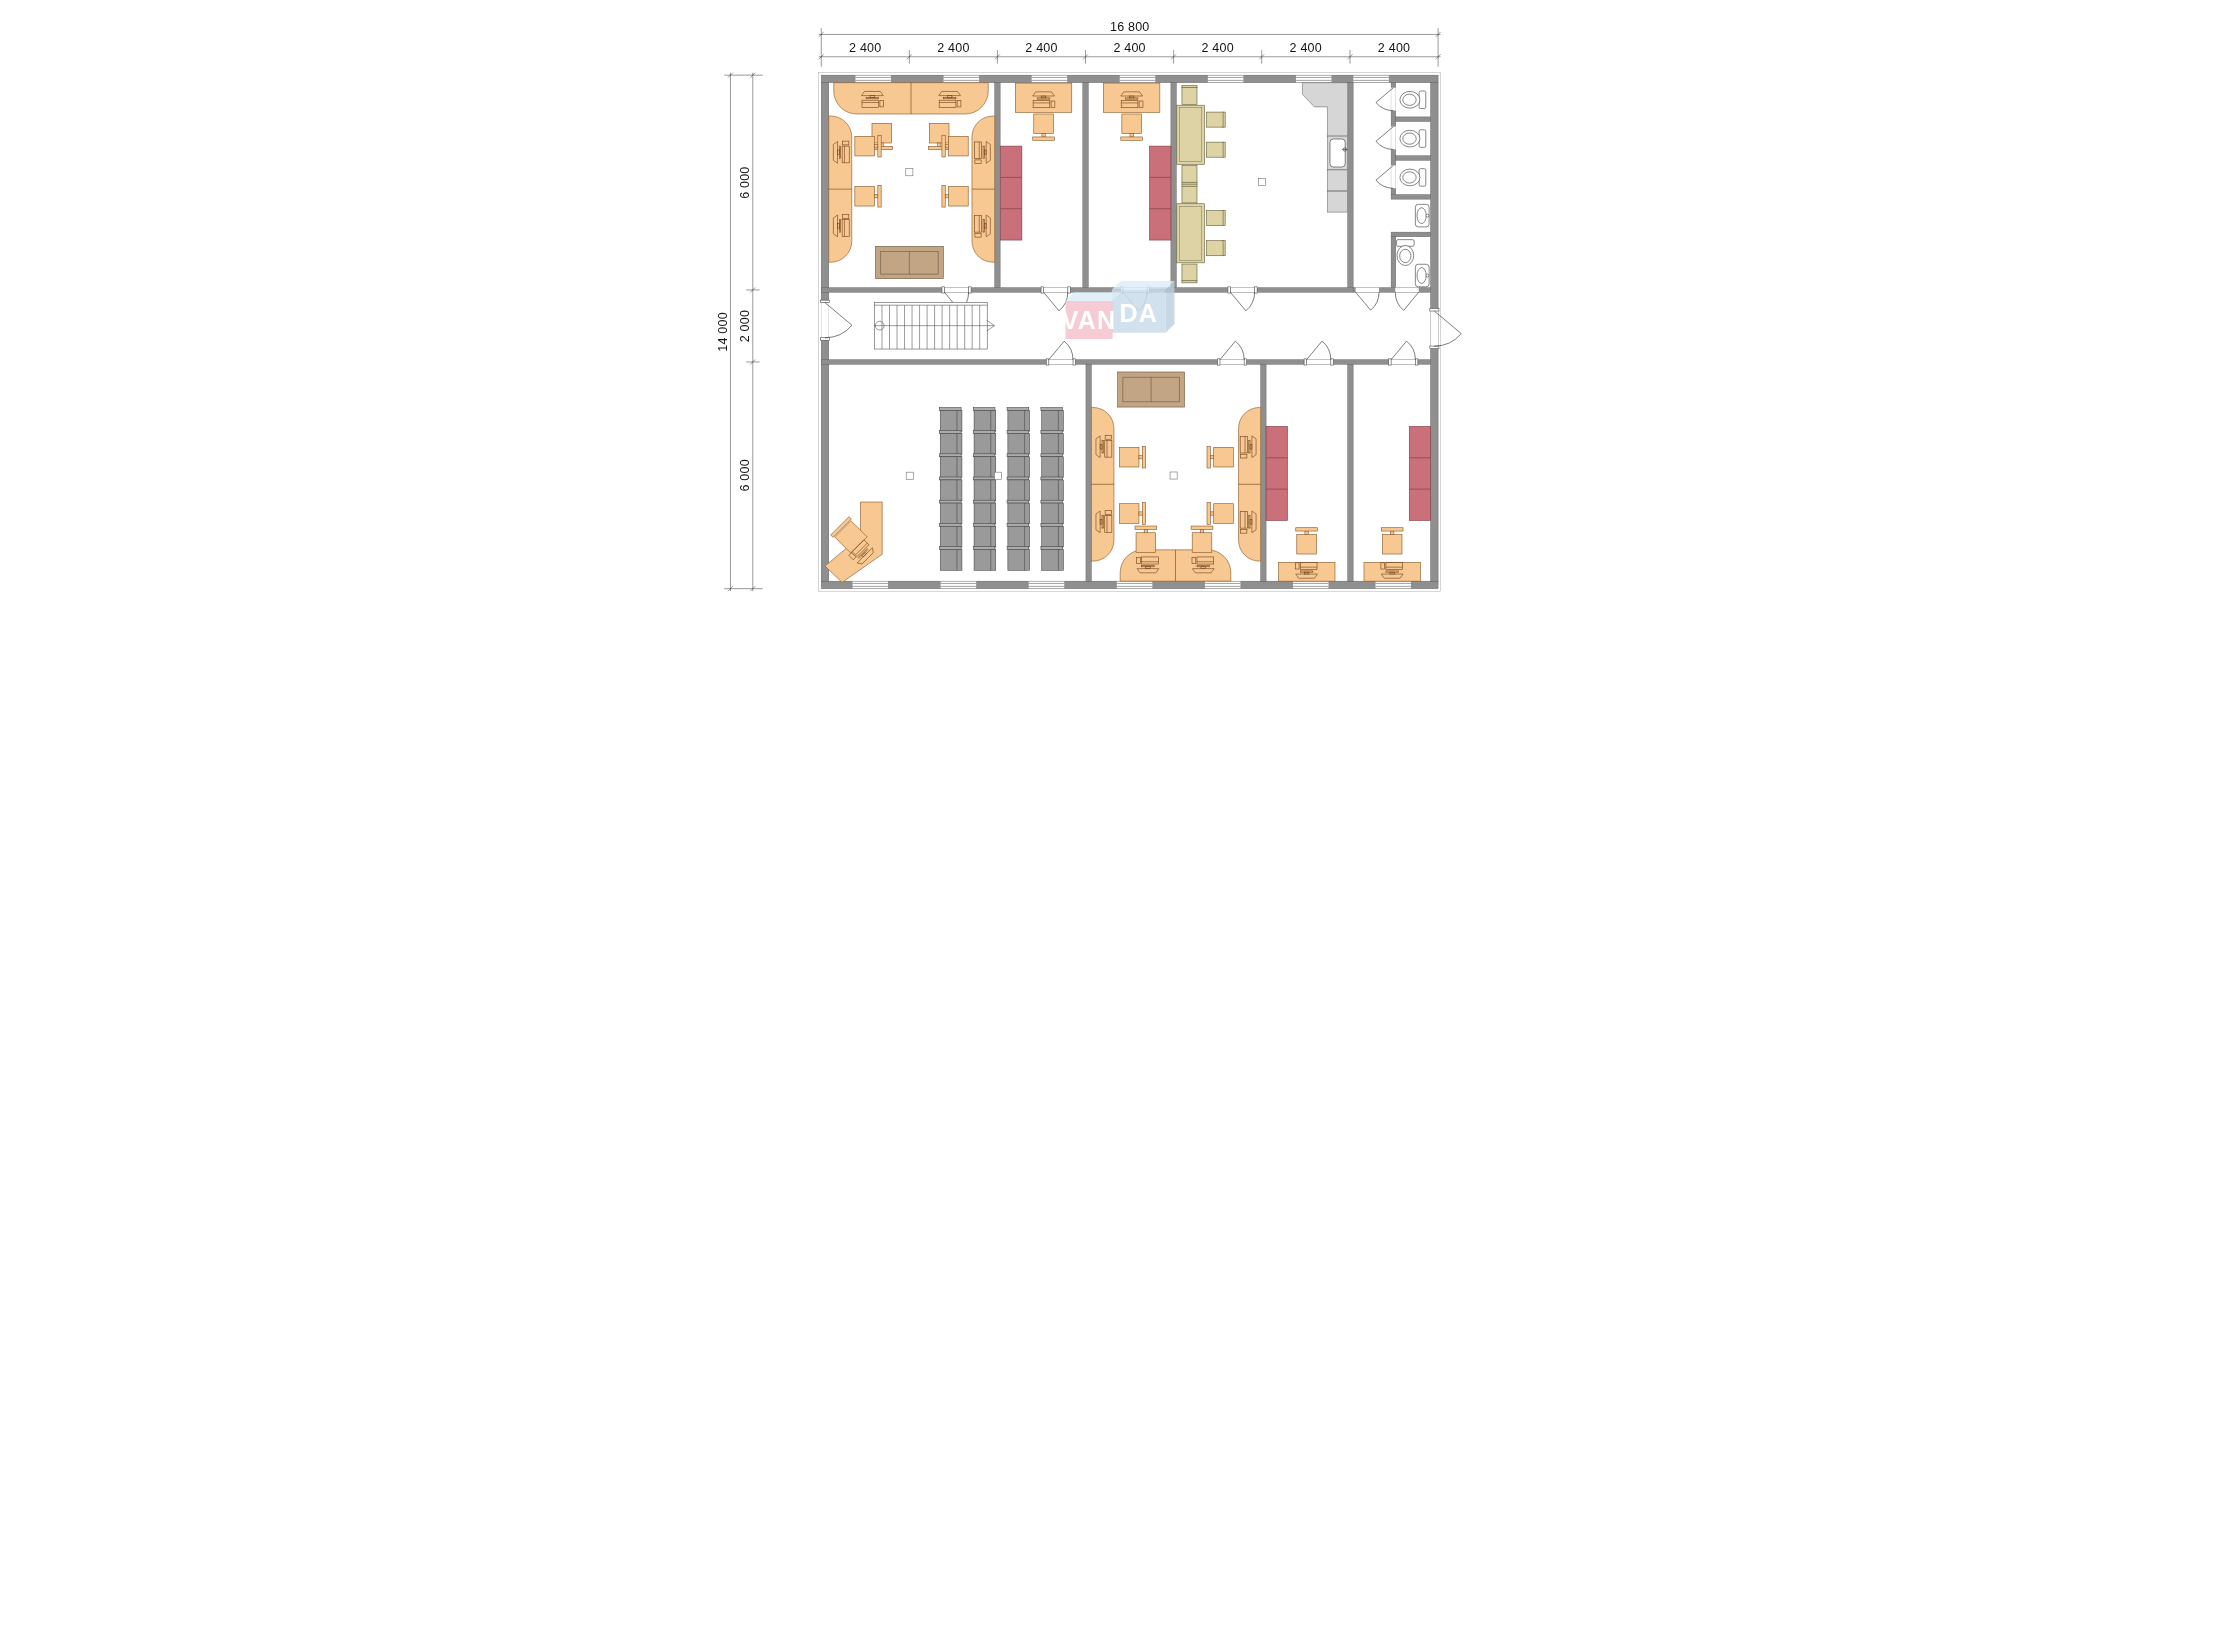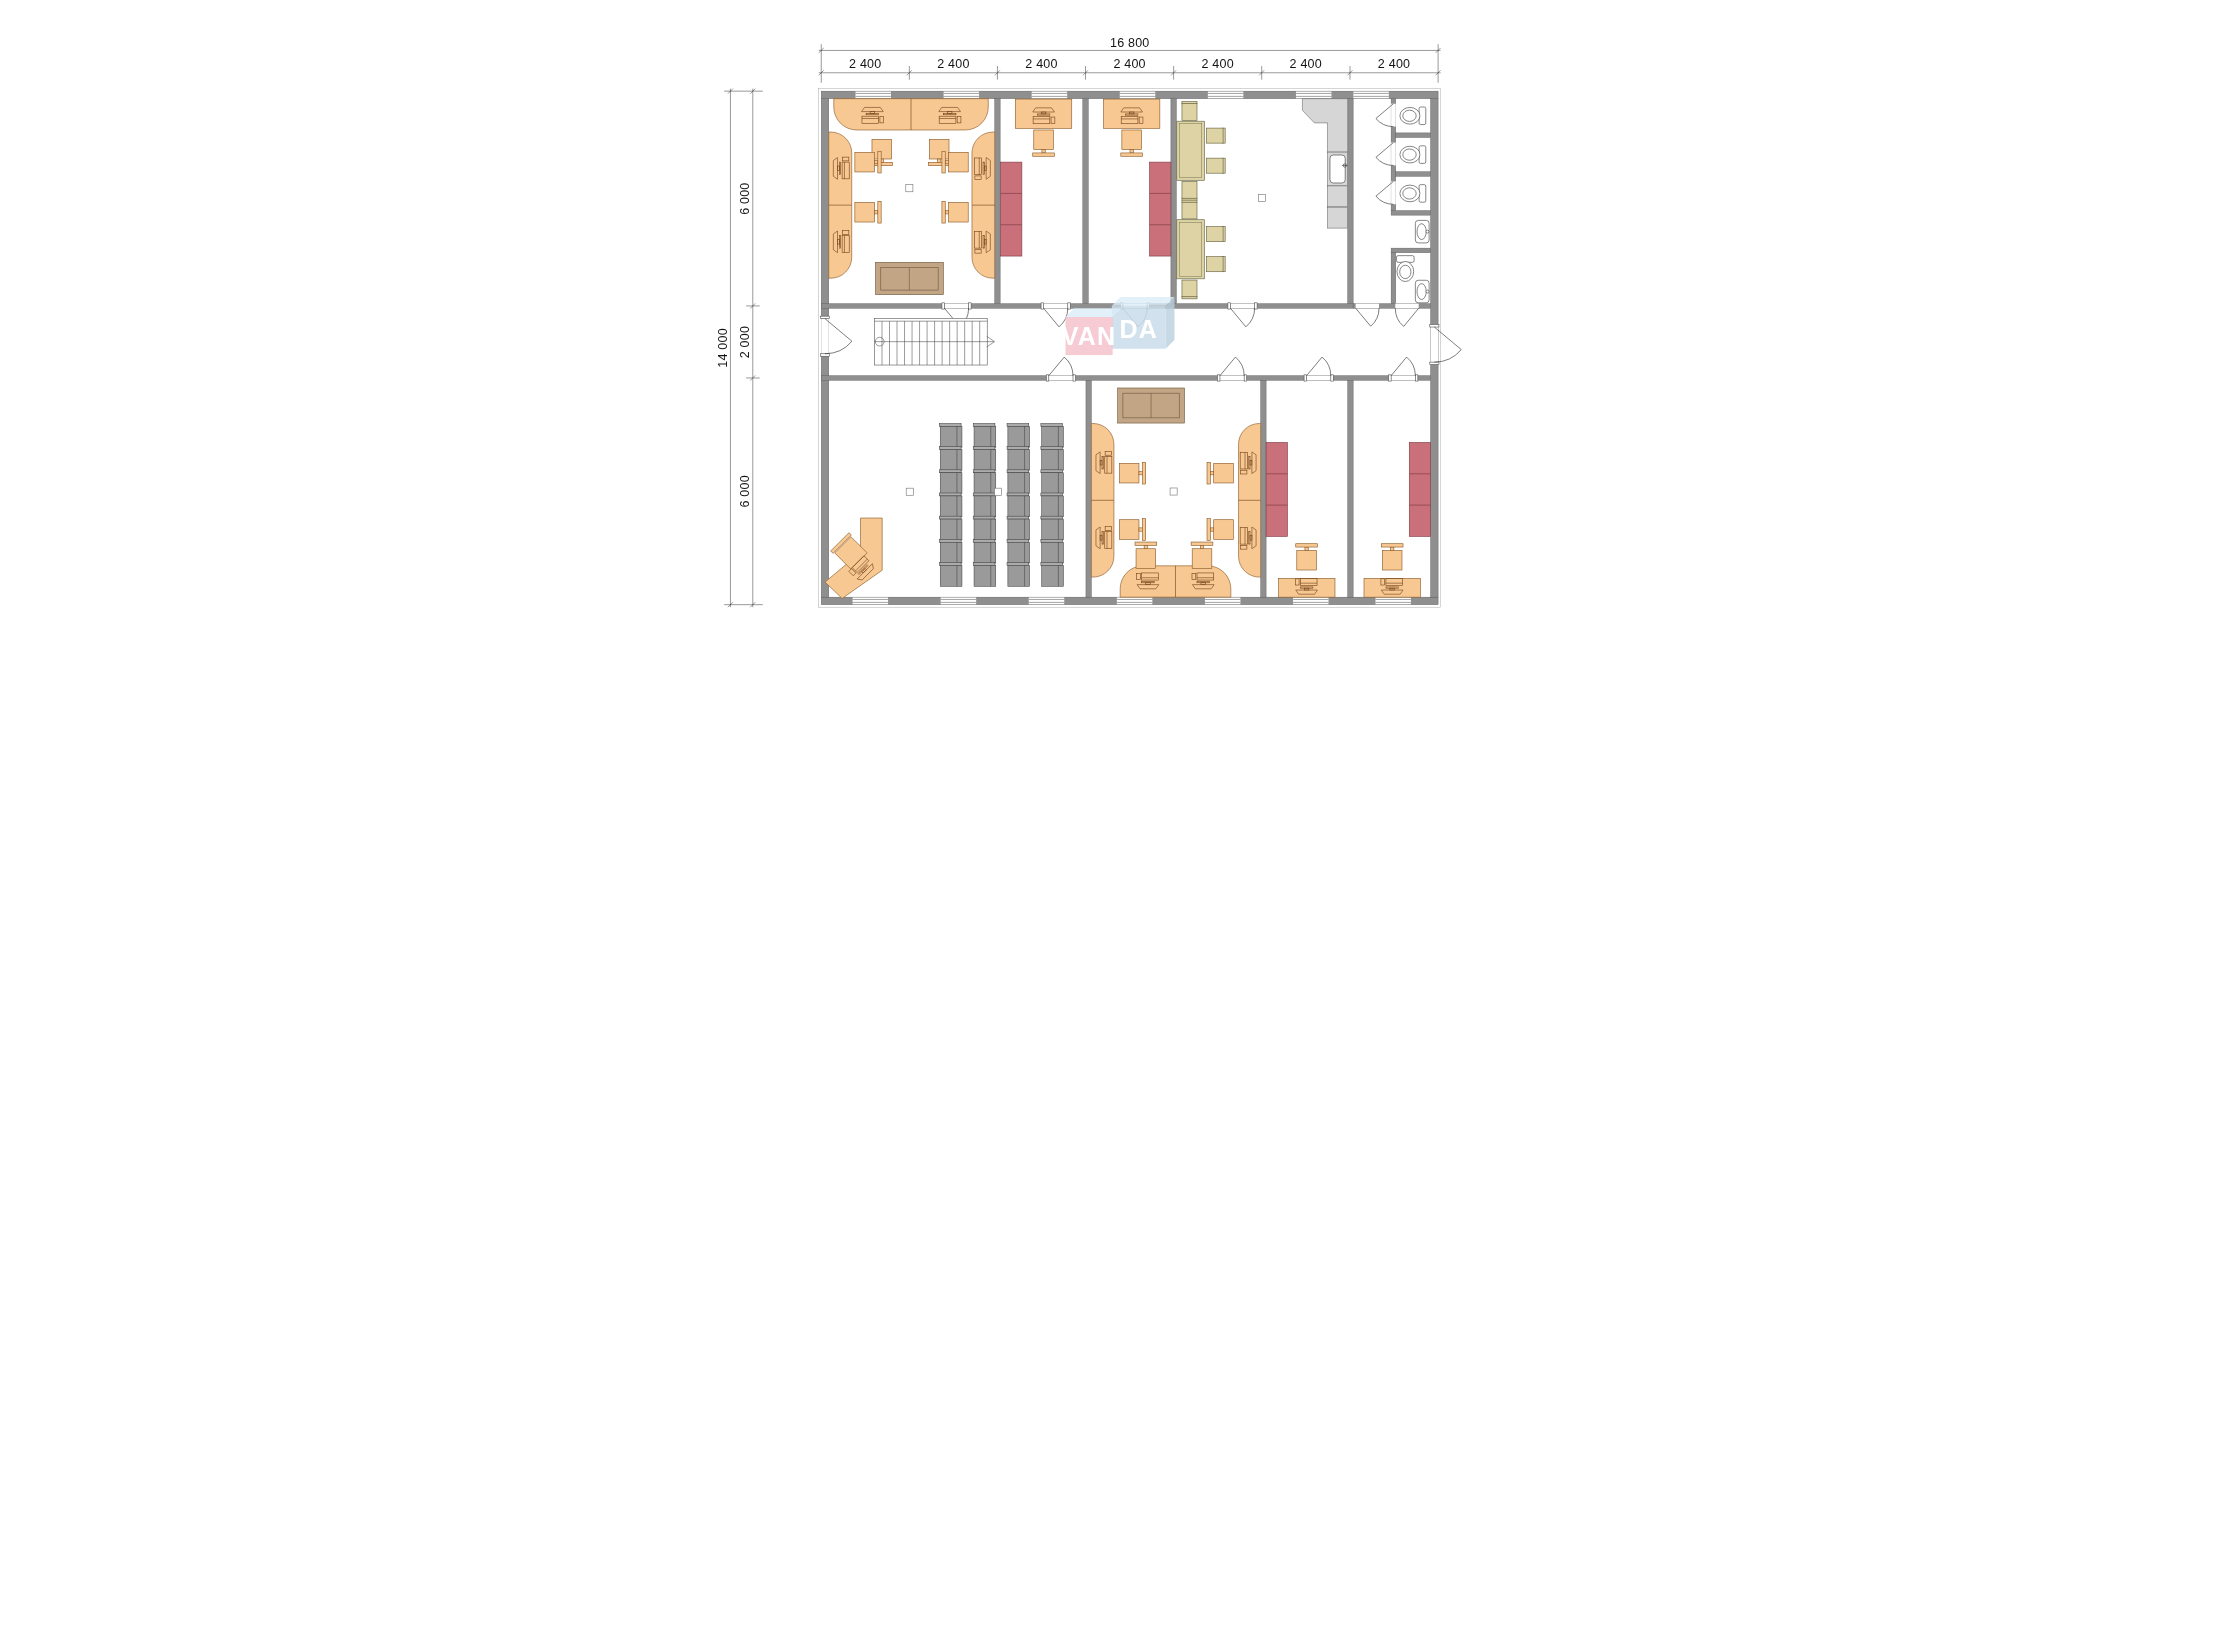--- a/index.html
+++ b/index.html
@@ -1,16 +1,16 @@
 <!DOCTYPE html>
 <html style="font-size:9px"><head>
 <meta charset="utf-8">
 <style>
   html,body{margin:0;padding:0;background:#ffffff;font-family:"Liberation Sans",sans-serif;}
-  .page{width:100%;max-width:835px;margin:16px auto;}
+  .page{width:100%;max-width:835px;margin:0 auto;}
   svg{display:block;width:100%;height:auto;}
   
   .wall{fill:#8f8f8f;stroke:#5a5a5a;stroke-width:2;}
   .shell{fill:none;stroke:#9a9a9a;stroke-width:2;}
   .open{fill:#ffffff;stroke:none;}
   .jamb{fill:#ffffff;stroke:#555;stroke-width:3;}
   .door{fill:none;stroke:#2f2f2f;stroke-width:3;}
   .winl{stroke:#6a6a6a;stroke-width:3;}
   
   .desk{fill:#f8c893;stroke:#8a5a28;stroke-width:3;}

